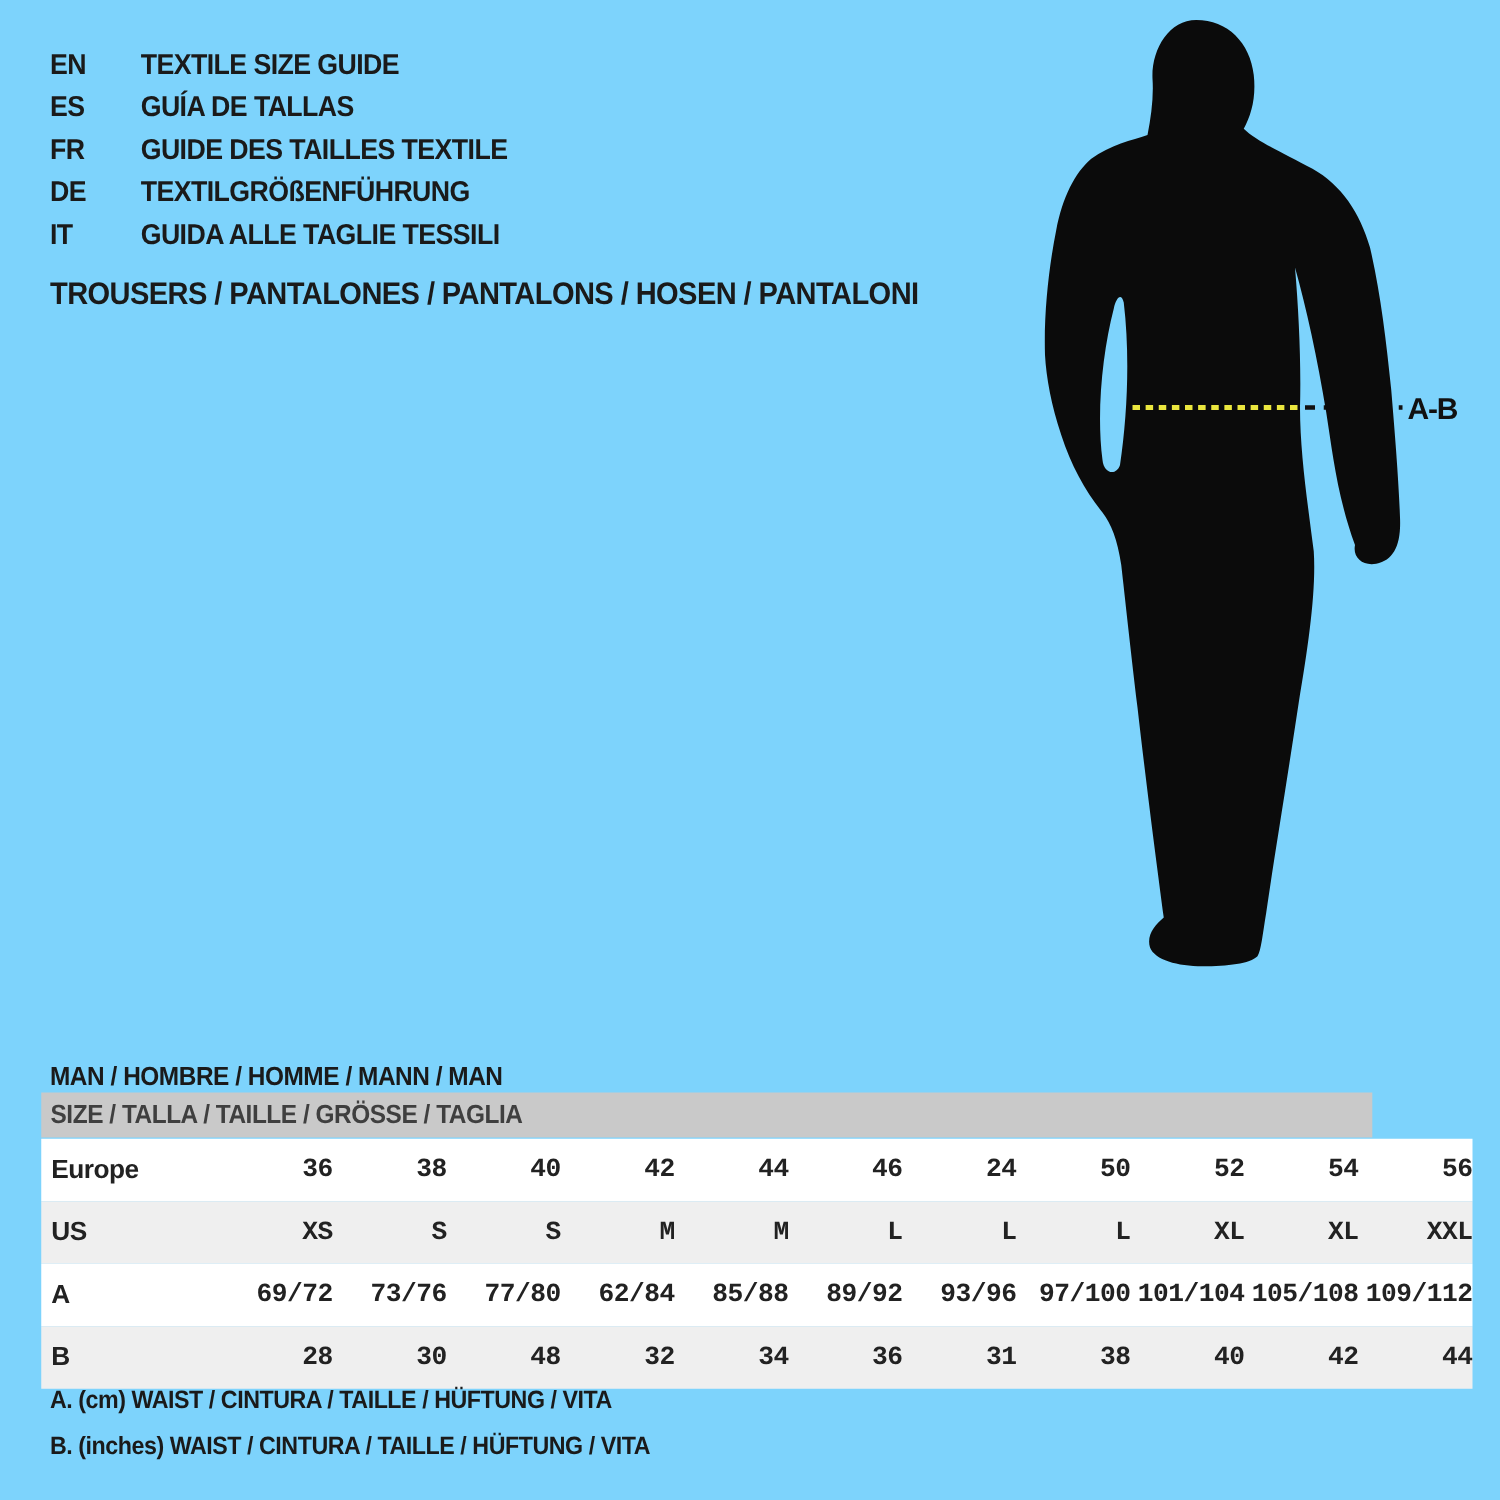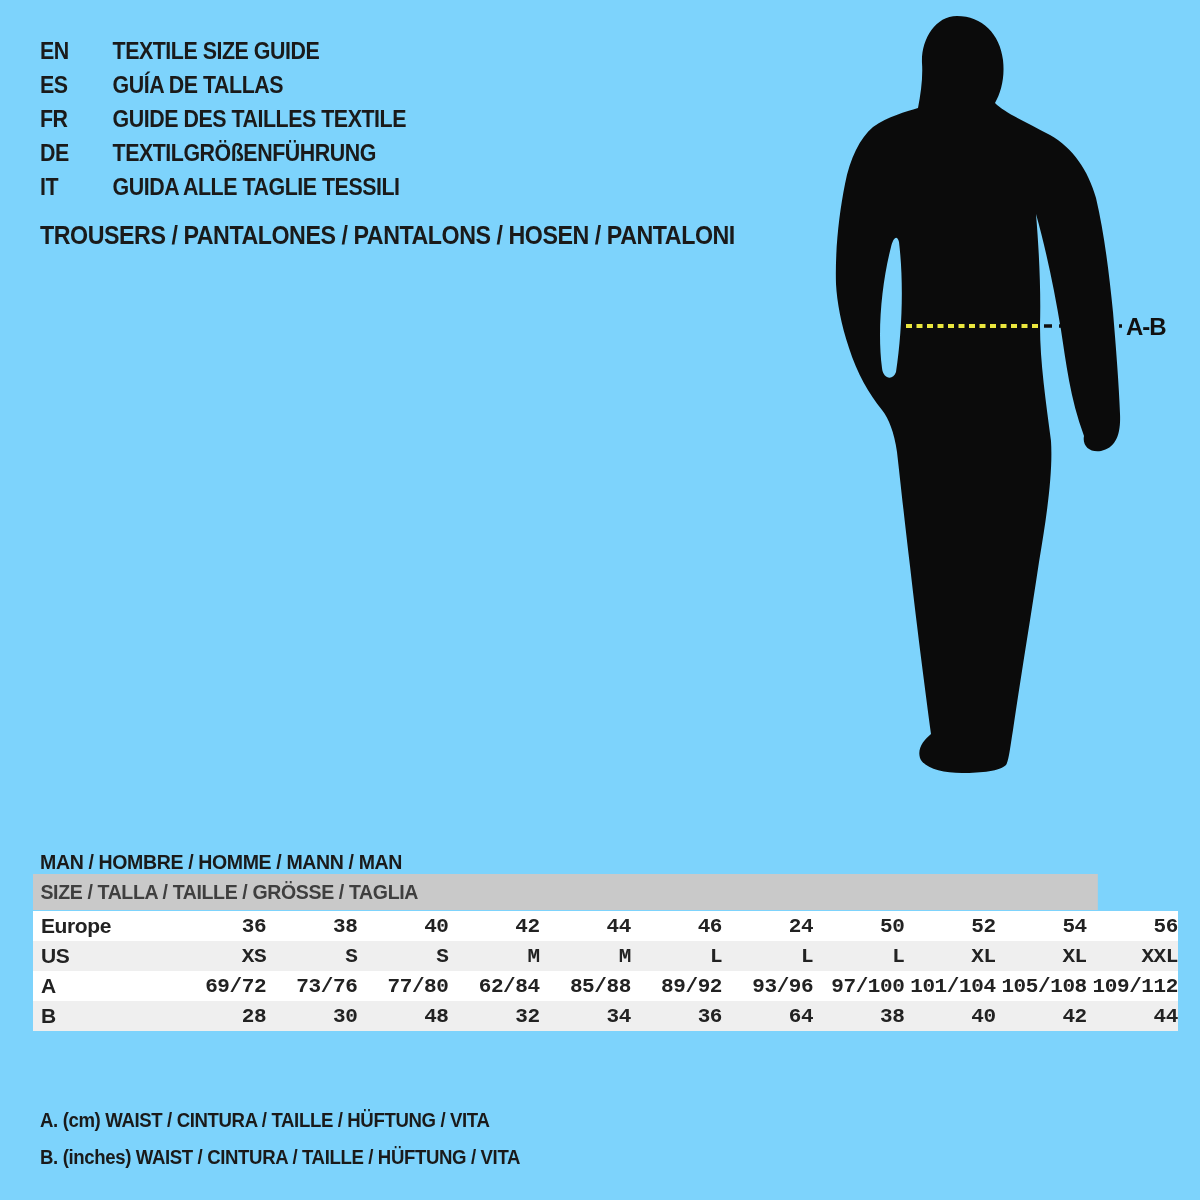--- a/index.html
+++ b/index.html
@@ -33,21 +33,21 @@
 
   
   .size-table { position:absolute; left:33px; top:874px; width:1145px; }
   .size-table-header {
     height:36px; line-height:36px; background:#c9c9c9; color:#3f3f3f;
     font-size:21px; font-weight:700; letter-spacing:-0.4px; padding-left:8px;
     box-sizing:border-box; margin-bottom:1px;
   }
   .size-row {
     display:grid; grid-template-columns:142px repeat(11,1fr);
-    height:30px; align-items:center; font-size:21px; font-weight:700;
+    height:50px; align-items:center; font-size:21px; font-weight:700;
     letter-spacing:-0.4px; color:#222222;
   }
   .size-row .row-label { padding-left:8px; text-align:left; }
   .size-row .row-value { text-align:right;font-family:Liberation Mono, monospace; }
 
   
   .footnotes { position:absolute; left:40px; top:1102px; }
   .footnote { line-height:37px; font-size:20px; font-weight:700; letter-spacing:-0.4px; white-space:nowrap; }
 </style>
 </head>
@@ -175,21 +175,21 @@
           <span class="row-value">109/112</span>
         </div>
         <div class="size-row" style="background: rgb(239, 239, 239);">
           <span class="row-label">B</span>
           <span class="row-value">28</span>
           <span class="row-value">30</span>
           <span class="row-value">48</span>
           <span class="row-value">32</span>
           <span class="row-value">34</span>
           <span class="row-value">36</span>
-          <span class="row-value">64</span>
+          <span class="row-value">31</span>
           <span class="row-value">38</span>
           <span class="row-value">40</span>
           <span class="row-value">42</span>
           <span class="row-value">44</span>
         </div>
       </div>
   </div>
 
   <div class="footnotes condensed" id="footnotes">
       <div class="footnote">A. (cm) WAIST / CINTURA / TAILLE / HÜFTUNG / VITA</div>

